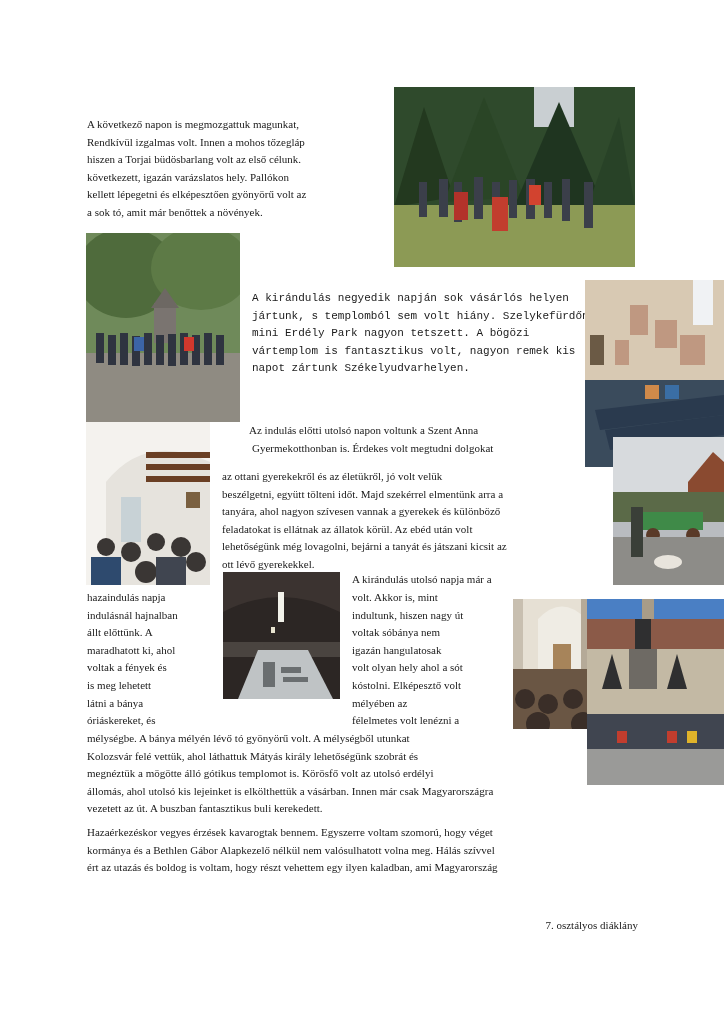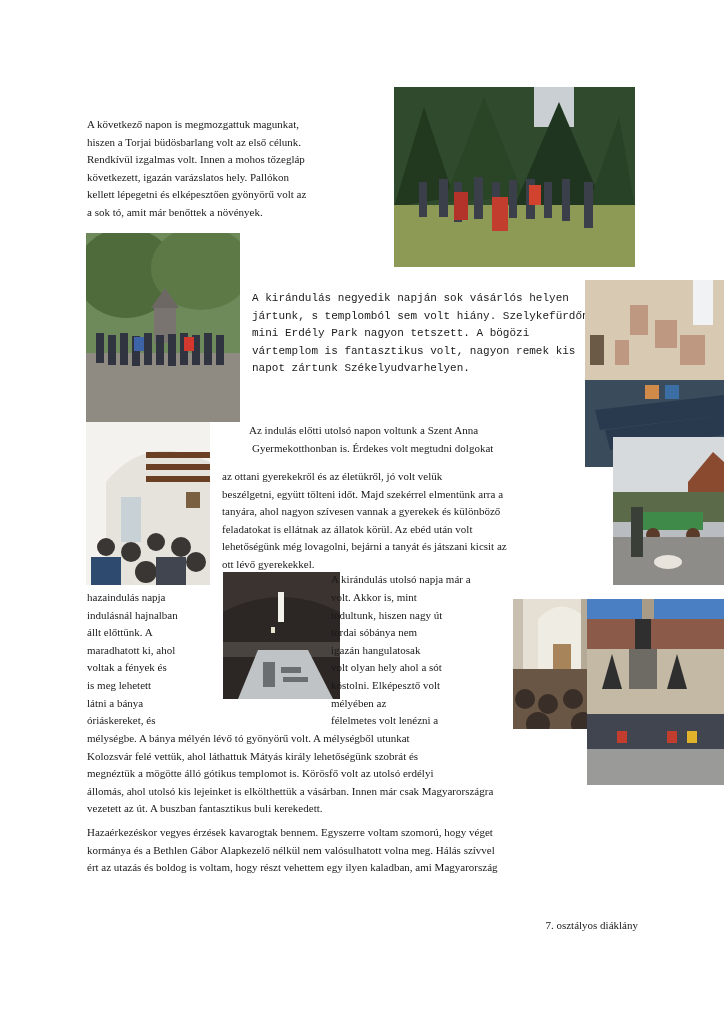--- a/index.html
+++ b/index.html
@@ -13,22 +13,22 @@
   .just { white-space: normal; text-align: justify; text-align-last: left; }
   .photo { position: absolute; overflow: hidden; }
   .photo svg { display: block; width: 100%; height: 100%; }
   .line { display: block; }
 </style>
 </head>
 <body>
 
 <div class="txt just" style="left:87px; top:116px; width:298px;">
   <span class="line">A következő napon is megmozgattuk magunkat,</span>
+  <span class="line">Rendkívül izgalmas volt. Innen a mohos tőzegláp</span>
   <span class="line">hiszen a Torjai büdösbarlang volt az első célunk.</span>
-  <span class="line">Rendkívül izgalmas volt. Innen a mohos tőzegláp</span>
   <span class="line">következett, igazán varázslatos hely. Pallókon</span>
   <span class="line">kellett lépegetni és elképesztően gyönyörű volt az</span>
   <span class="line">a sok tó, amit már benőttek a növények.</span>
 </div>
 
 <div class="photo" style="left:394px; top:87px; width:241px; height:180px;">
   <svg viewBox="0 0 241 180" preserveAspectRatio="none">
     <rect width="241" height="180" fill="#2f4a2c"></rect>
     <rect x="140" y="0" width="40" height="40" fill="#c9cfd2"></rect>
     <polygon points="0,120 30,20 60,110" fill="#23391f"></polygon>
@@ -190,25 +190,25 @@
       </g>
     <polygon points="15,127 35,78 85,78 110,127" fill="#bfc3c5"></polygon>
     <g fill="#6a6e70">
       <rect x="40" y="90" width="12" height="25"></rect>
         <rect x="58" y="95" width="20" height="6"></rect>
       <rect x="60" y="105" width="25" height="5"></rect>
     </g>
   </svg>
 </div>
 
-<div class="txt" style="left:331px; top:571.4px;">
+<div class="txt" style="left:352px; top:571.4px;">
   <span class="line">A kirándulás utolsó napja már a</span>
   <span class="line">volt. Akkor is, mint</span>
   <span class="line">indultunk, hiszen nagy út</span>
-  <span class="line">tordai sóbánya nem</span>
+  <span class="line">voltak sóbánya nem</span>
   <span class="line">igazán hangulatosak</span>
   <span class="line">volt olyan hely ahol a sót</span>
   <span class="line">kóstolni. Elképesztő volt</span>
   <span class="line">mélyében az</span>
   <span class="line">félelmetes volt lenézni a</span>
 </div>
 
 <div class="photo" style="left:513px; top:599px; width:98px; height:130px;">
   <svg viewBox="0 0 98 130" preserveAspectRatio="none">
     <rect width="98" height="130" fill="#c8bfb0"></rect>

